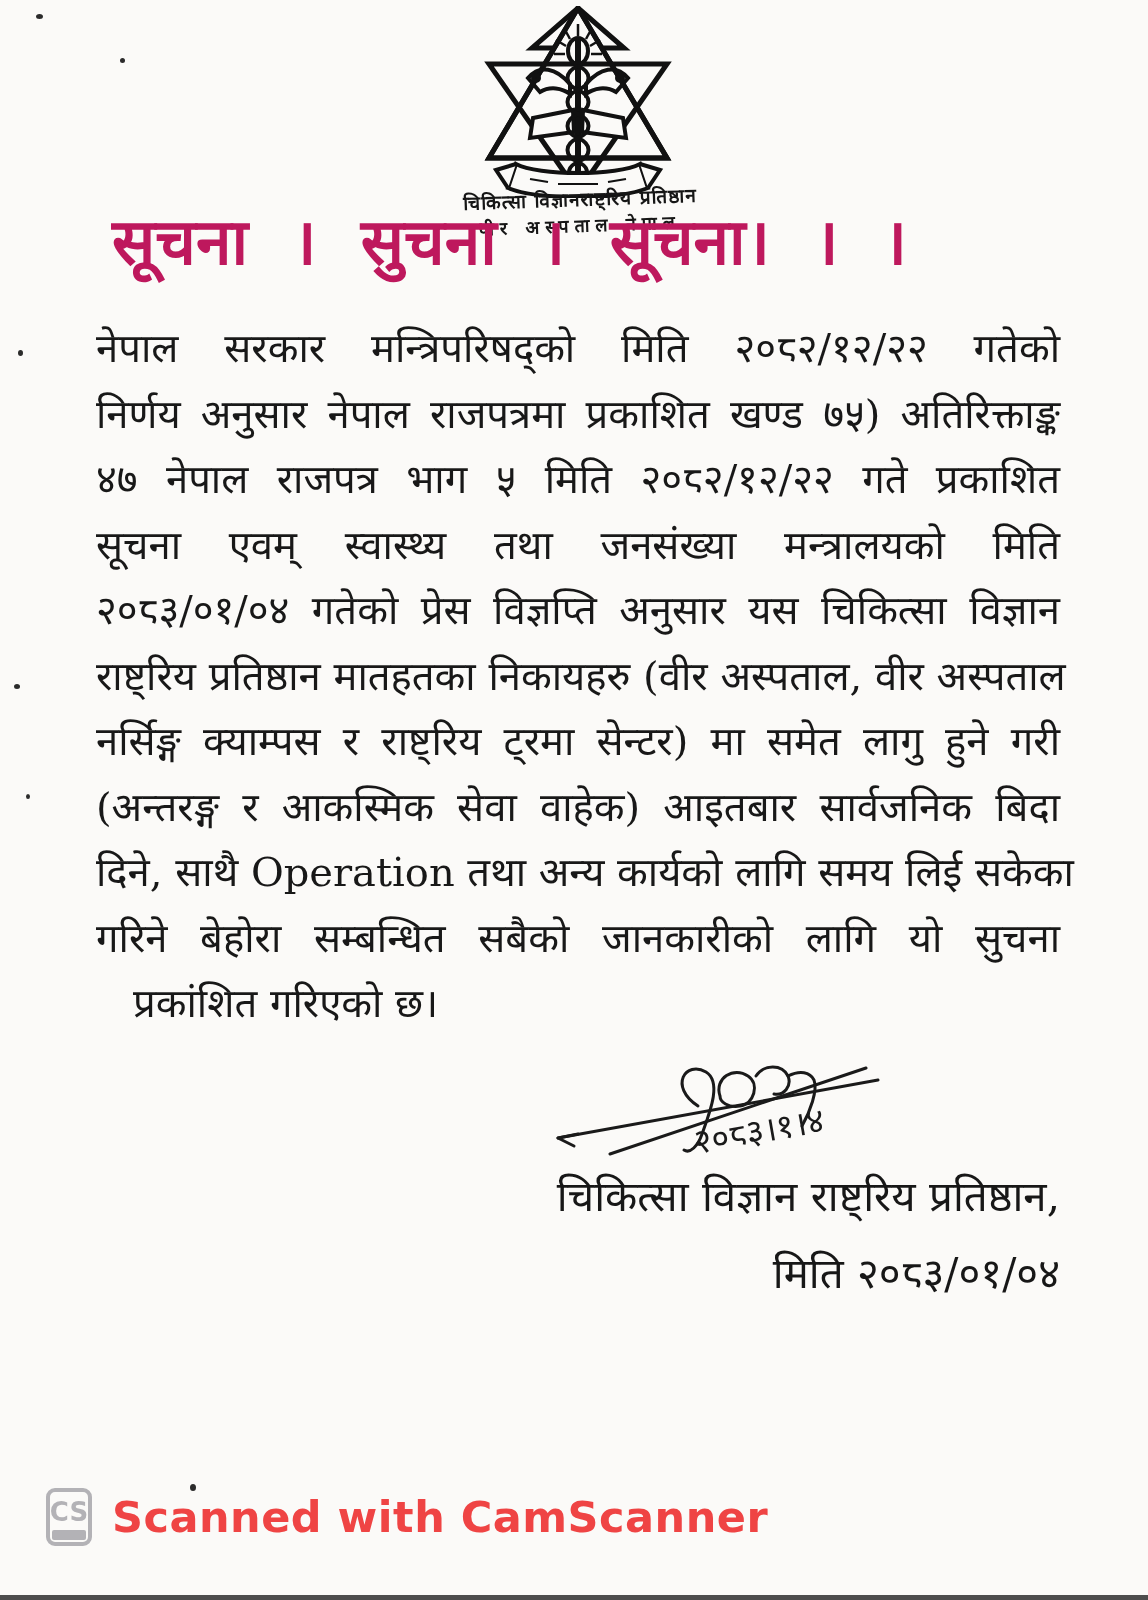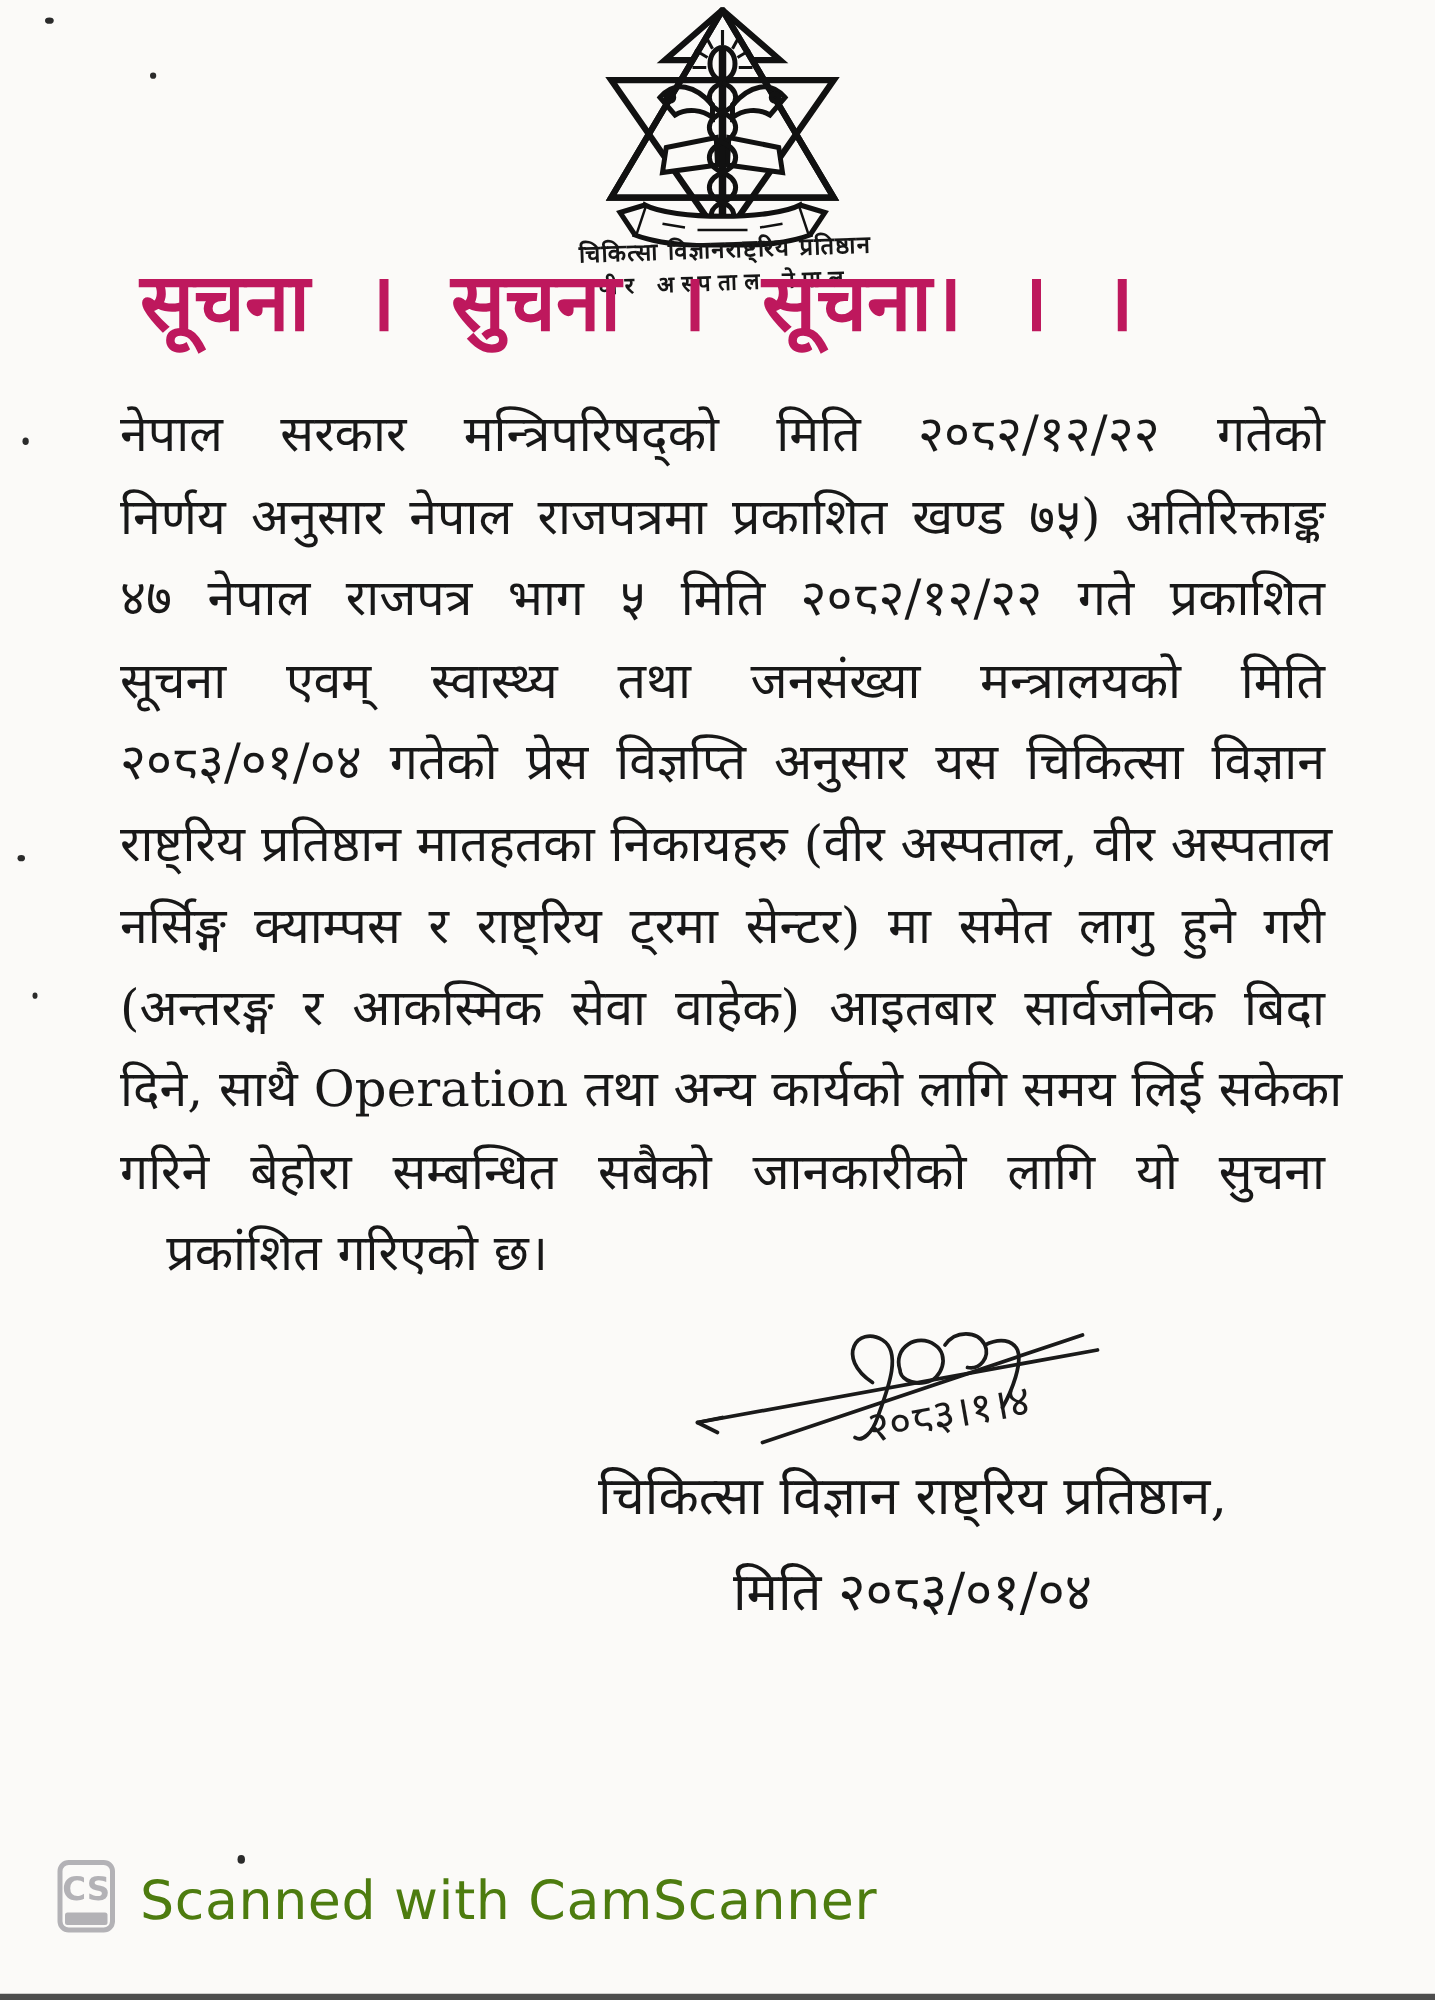--- a/index.html
+++ b/index.html
@@ -62,50 +62,50 @@
     width:350px; height:130px;
   }
   .sig-date {
     font-size:34px;
     font-family:"DejaVu Serif", serif;
     fill:#1a1a1a;
   }
   
   .signoff {
     position:absolute; left:400px; top:1158px; width:660px;
-    text-align:center;
+    text-align:right;
     font-family:"DejaVu Serif", serif;
   }
   .signoff-line {
     font-size:42px; line-height:77px; color:#171717;
   }
   
   .camscanner {
     position:absolute; left:46px; top:1488px;
-    display:flex; align-items:flex-end; gap:20px;
+    display:flex; align-items:center; gap:20px;
   }
   .cs-badge {
     width:46px; height:58px;
     border:4px solid #b3b2b6;
     border-radius:9px;
     position:relative;
     display:flex; align-items:center; justify-content:center;
     background:transparent;
   }
   .cs-badge-letters {
     font-size:26px; font-weight:700; color:#b3b2b6;
     margin-top:-10px;
     letter-spacing:0px;
   }
   .cs-badge-bar {
     position:absolute; left:2px; right:2px; bottom:2px; height:10px;
     background:#b3b2b6; border-radius:2px;
   }
   .cs-text {
-    font-size:43px; color:#4d7c0f; font-weight:400;
+    font-size:43px; color:#ef4444; font-weight:700;
     letter-spacing:0.5px;
   }
   
   .speck { position:absolute; background:#2b2b2b; border-radius:50%; }
   .bottom-strip {
     position:absolute; left:0; right:0; bottom:0; height:5px;
     background:#4d4d4d;
   }
 </style>
 </head>

